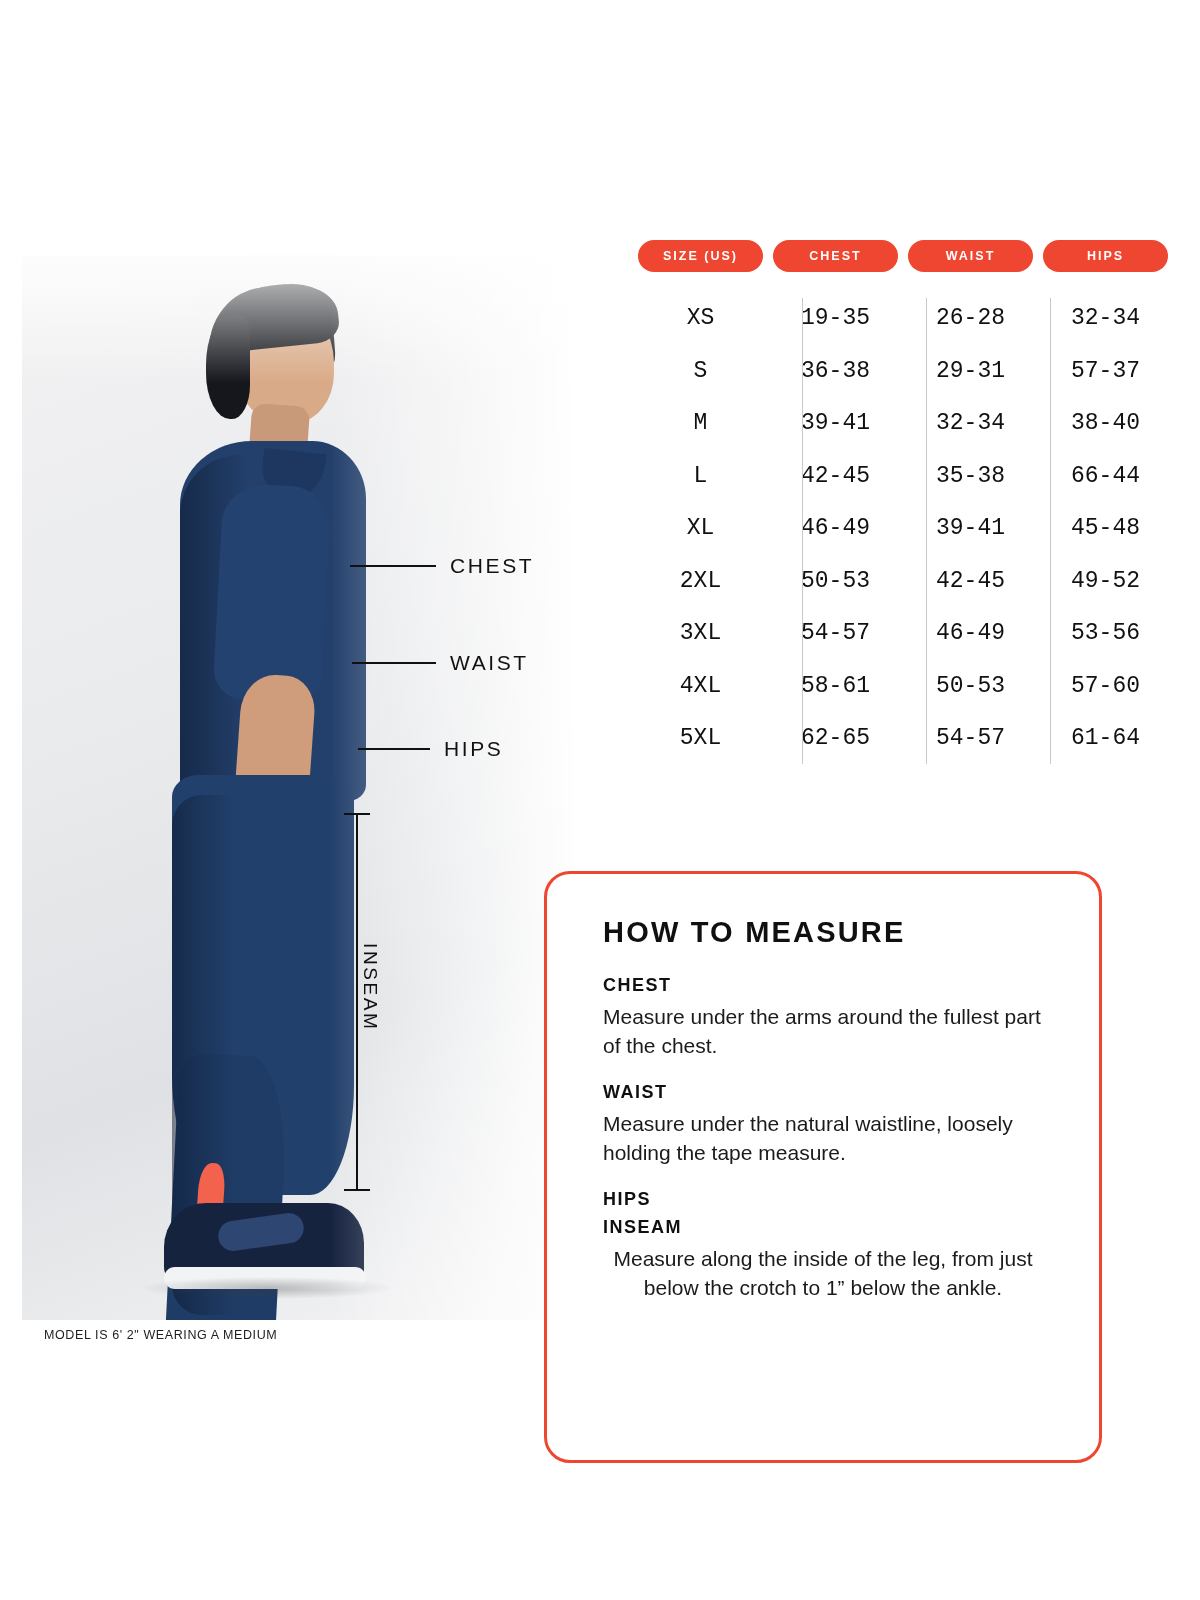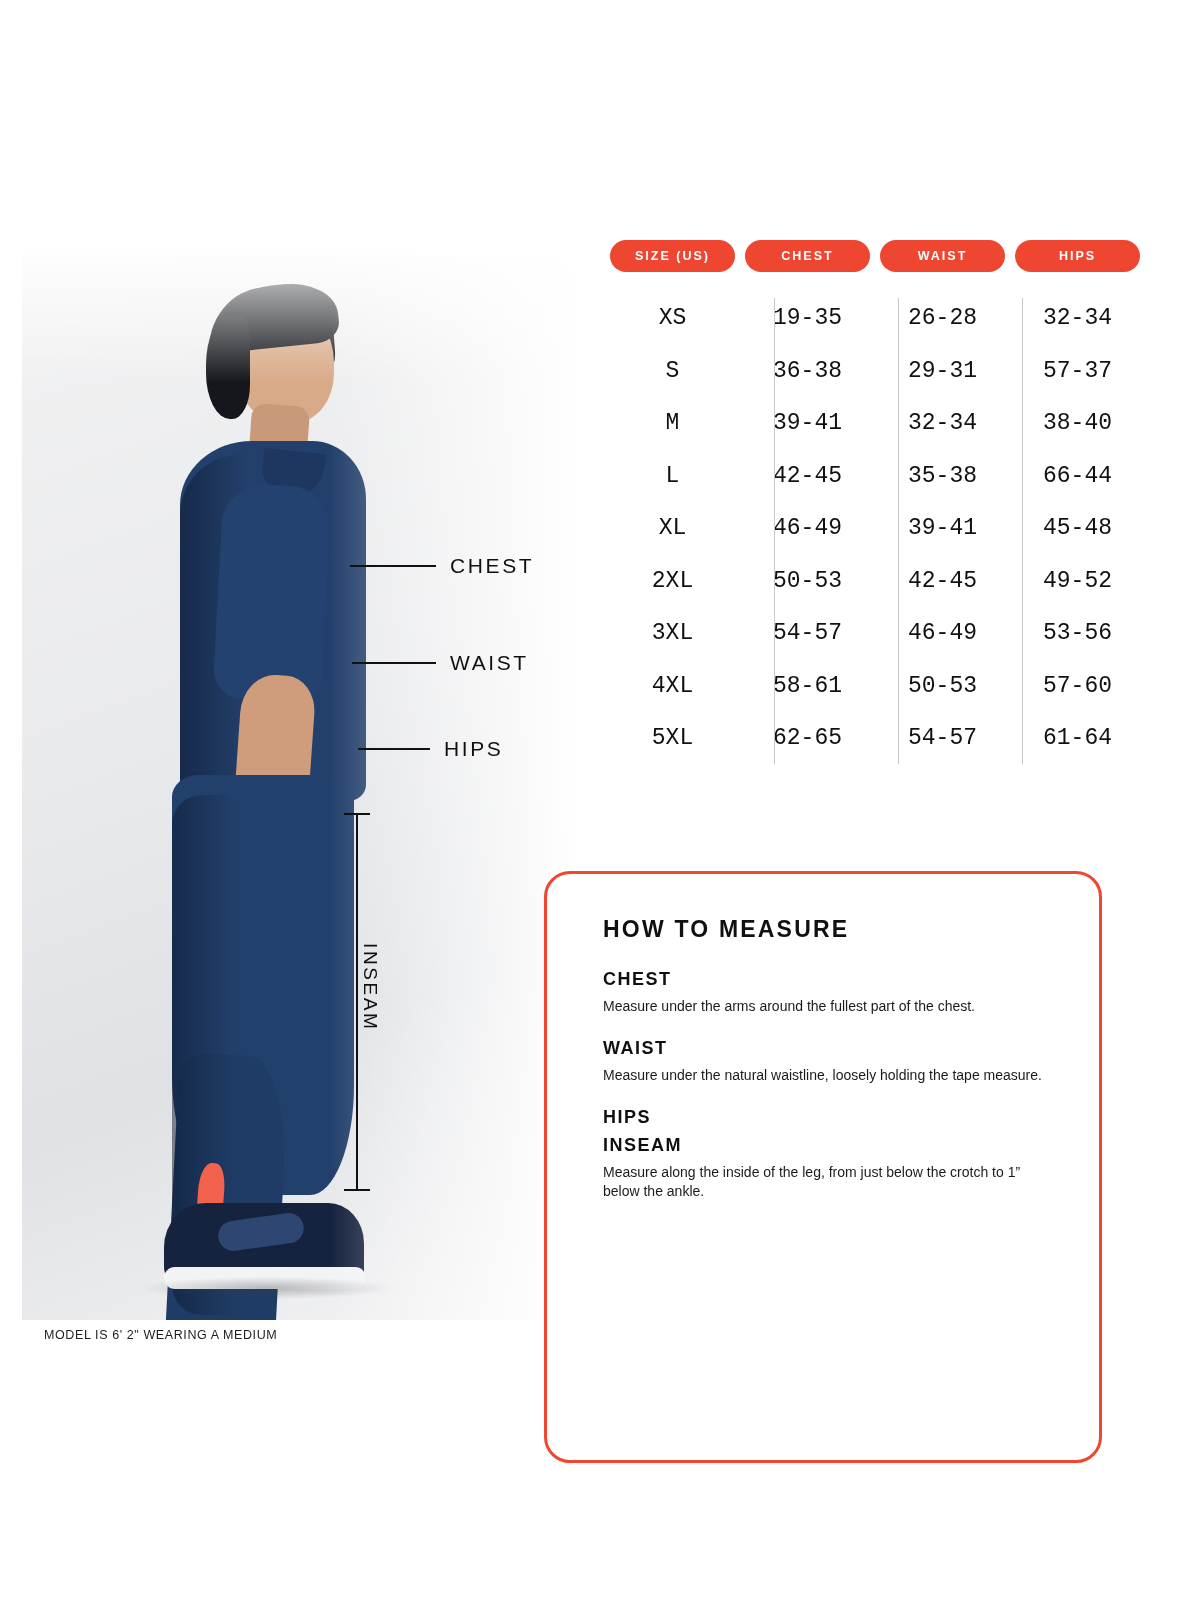--- a/index.html
+++ b/index.html
@@ -217,21 +217,21 @@
   .inseam-label {
     position: absolute; left: 337px; top: 925px;
     font-size: 19px; letter-spacing: 2.6px; color: #111;
     writing-mode: vertical-rl;
     white-space: nowrap;
   }
 
   
   .table-wrap {
     position: absolute;
-    left: 588px; top: 222px;
+    left: 616px; top: 222px;
     width: 530px;
   }
   .thead { display: flex; gap: 10px; }
   .th {
     flex: 1;
     background: #ef4631;
     color: #ffffff;
     border-radius: 18px;
     height: 32px;
     display: flex; align-items: center; justify-content: center;
@@ -256,32 +256,32 @@
     position: absolute;
     left: 522px; top: 853px;
     width: 558px; height: 592px;
     border: 3px solid #ef4631;
     border-radius: 26px;
     background: #ffffff;
     padding: 42px 44px 0 56px;
   }
   .howto h2 {
     margin: 0 0 26px 0;
-    font-size: 23px; font-weight: 700; letter-spacing: 2.2px; color: #101010;
+    font-size: 29px; font-weight: 700; letter-spacing: 2.2px; color: #101010;
   }
   .howto h3 {
     margin: 0 0 7px 0;
     font-size: 18px; font-weight: 700; letter-spacing: 1.5px; color: #101010;
   }
   .howto p {
     margin: 0 0 22px 0;
-    font-size: 14px; line-height: 1.36; color: #1b1b1b;
+    font-size: 21px; line-height: 1.36; color: #1b1b1b;
     max-width: 440px;
   }
-  .howto .blk:last-child p { margin-bottom: 12px; }
+  .howto .blk:last-child p { margin-bottom: 12px; text-align: center; }
 </style>
 </head>
 <body>
 
 <div class="page">
 
 
   <div class="photo">
     <div class="model">
       <div class="m-hair"></div>

